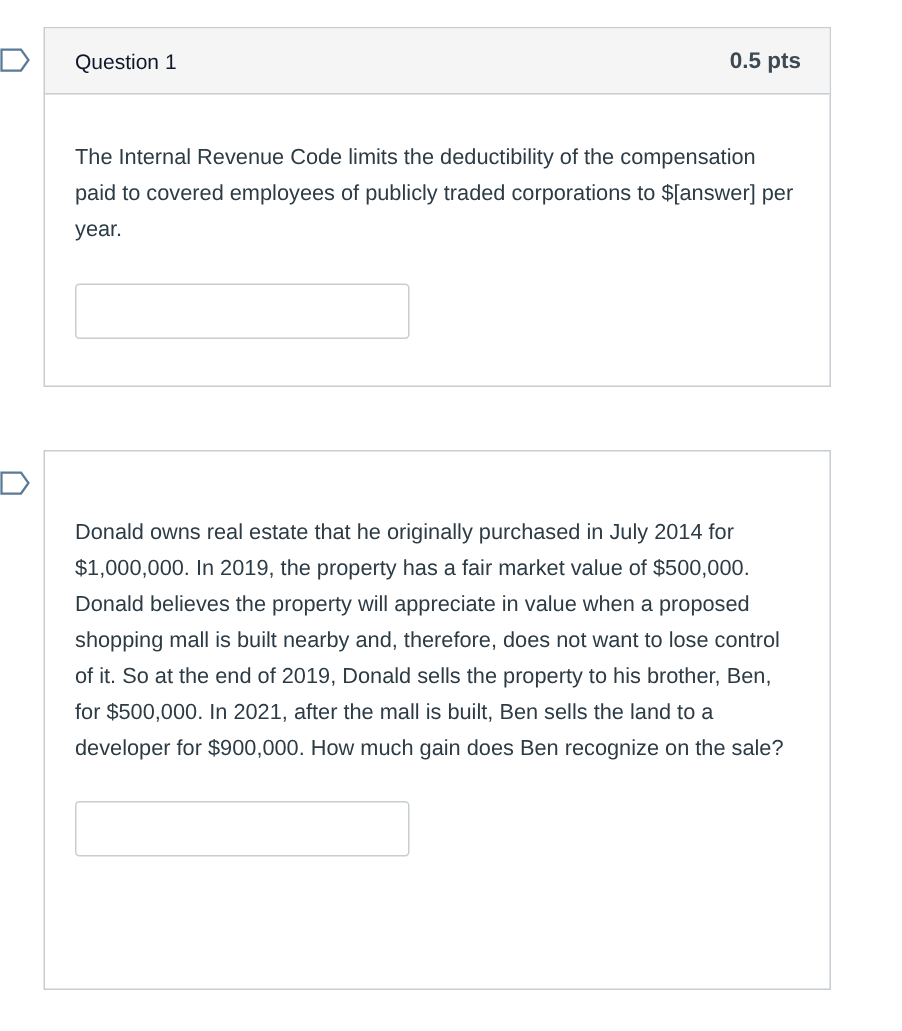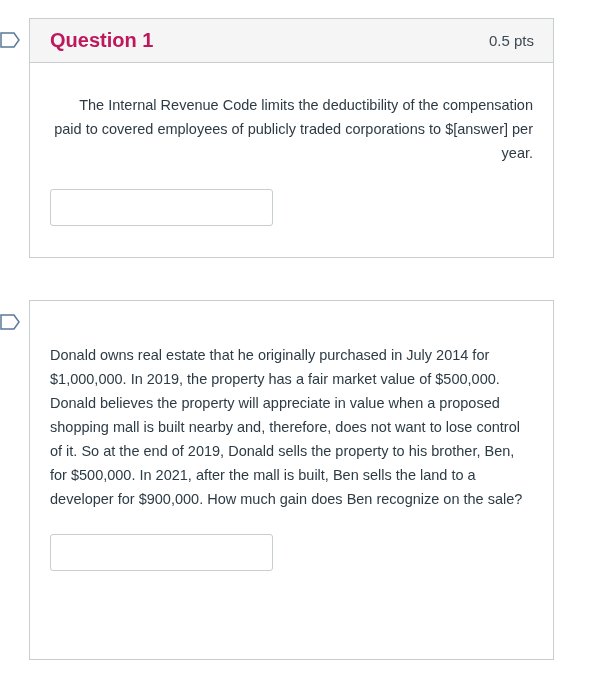--- a/index.html
+++ b/index.html
@@ -27,40 +27,40 @@
       height: 44px;
       background: #f5f5f5;
       border-bottom: 1px solid #c7cdd1;
       display: flex;
       align-items: center;
       justify-content: space-between;
       padding: 0 19px 0 20px;
       box-sizing: border-box;
     }
     .q-title {
-      font-size: 20px;
-      font-weight: bold;
-      color: #be185d;
+      font-size: 14px;
+      font-weight: normal;
+      color: #0f172a;
     }
     .q-points {
       font-size: 15px;
-      font-weight: normal;
+      font-weight: bold;
       color: #3d4a54;
     }
     .q-body {
       padding: 30px 20px 0 20px;
       box-sizing: border-box;
     }
     .q-text {
       font-size: 14.5px;
       line-height: 24px;
       color: #2d3b45;
       margin: 0;
     }
-    .q1 .q-text { margin-top: 0px; text-align: right; }
+    .q1 .q-text { margin-top: 0px; }
     .q2 .q-text { margin-top: 12px; }
 
     .answer-input {
       display: block;
       width: 223px;
       height: 37px;
       border: 1px solid #c7cdd1;
       border-radius: 3px;
       background: #ffffff;
       box-sizing: border-box;

